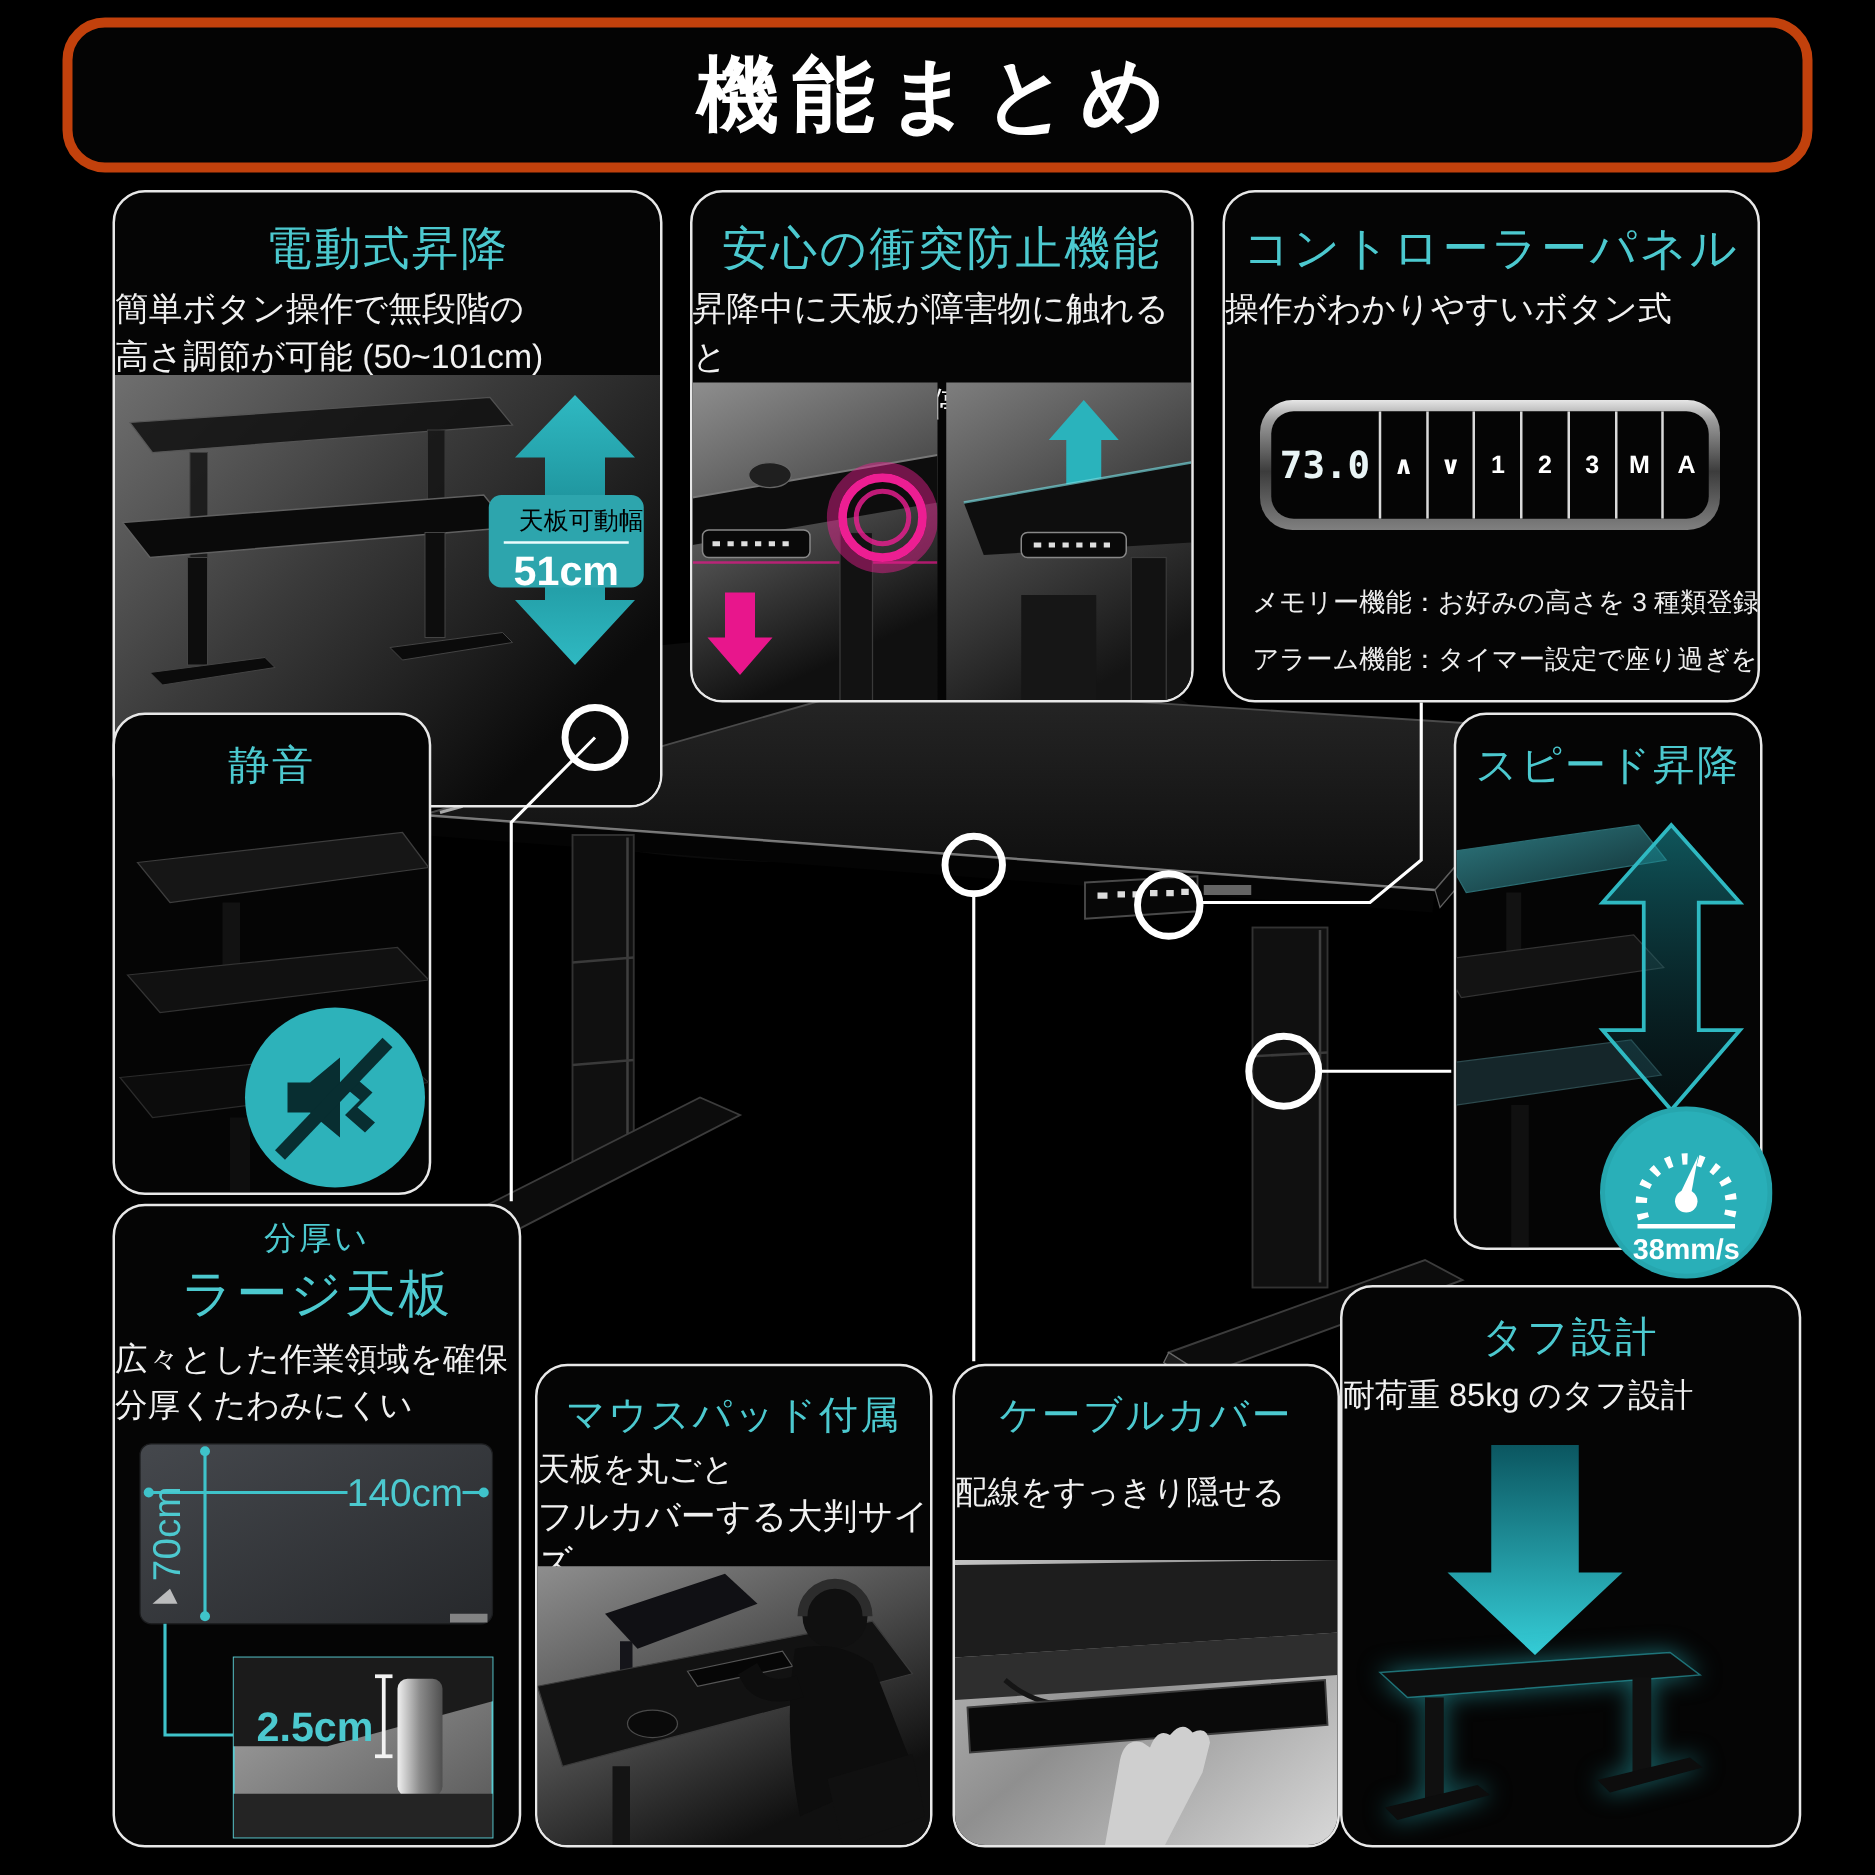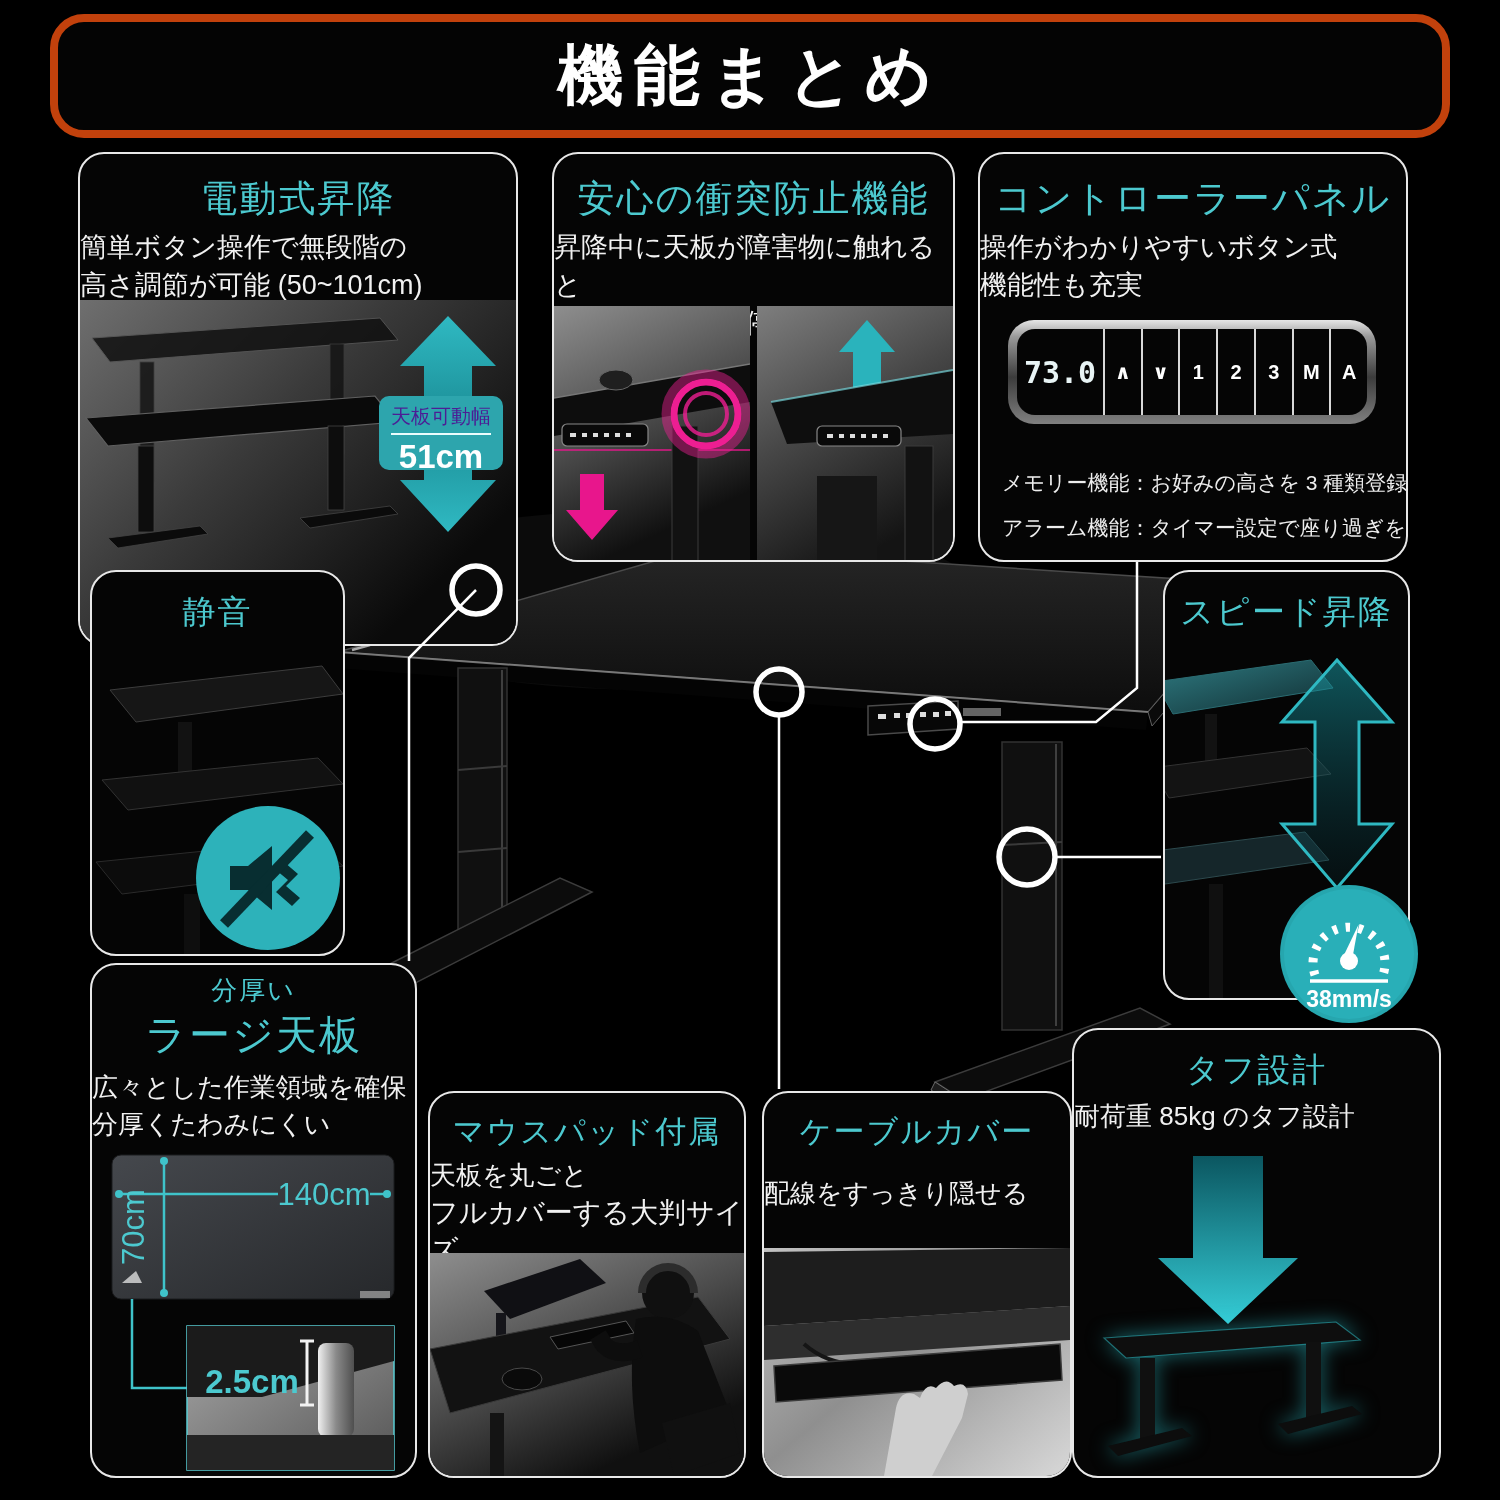--- a/index.html
+++ b/index.html
@@ -19,21 +19,21 @@
   .body-line{color:#f1f1f1;font-size:27px;line-height:38px;}
   .photo{position:absolute;left:0;right:0;bottom:0;overflow:hidden;}
   
   .ph-grad1{background:linear-gradient(135deg,#6f6f6f 0%,#3a3a3a 40%,#0a0a0a 82%);}
   .ph-grad2{background:linear-gradient(155deg,#8e8e8e 0%,#4a4a4a 45%,#101010 80%);}
   .ph-grad3{background:linear-gradient(150deg,#7e7e7e 0%,#474747 42%,#141414 85%);}
   .ph-light{background:linear-gradient(140deg,#c2c2c2 0%,#8f8f8f 45%,#d8d8d8 100%);}
   
   .badge51{position:absolute;left:299px;top:242px;width:124px;height:74px;background:#2DA5AD;
     border-radius:10px;text-align:center;z-index:3;}
-  .badge51 .lbl{color:#4c1d95;font-size:20px;margin-top:7px;}
+  .badge51 .lbl{color:#000000;font-size:20px;margin-top:7px;text-align:right;}
   .badge51 .rule{height:2px;background:#eafcfd;margin:3px 12px;}
   .badge51 .val{color:#fff;font-size:33px;font-weight:700;}
   
   .bezel{position:absolute;left:28px;top:166px;width:368px;height:104px;border-radius:26px;
     background:linear-gradient(180deg,#e6e6e6 0%,#9a9a9a 16%,#3c3c3c 55%,#808080 100%);
     padding:9px;box-sizing:border-box;}
   .bezel .screenrow{display:flex;width:100%;height:100%;background:#050505;border-radius:18px;
     align-items:stretch;overflow:hidden;}
   .bezel .disp{width:86px;display:flex;align-items:center;justify-content:center;
     color:#e8f4f5;font-size:30px;font-weight:700;font-family:"DejaVu Sans Mono",monospace;}
@@ -90,21 +90,21 @@
       <rect x="933" y="712" width="6" height="5"></rect>
         <rect x="945" y="711" width="6" height="5"></rect>
     </g>
     <rect x="963" y="708" width="38" height="8" fill="#b5b5b5" opacity="0.55"></rect>
   </svg>
 
   <div class="title-bar">
     <span class="t">機能まとめ</span>
   </div>
 
-  <div class="panel" style="left:78px;top:152px;width:440px;height:494px;">
+  <div class="panel" style="left:90px;top:152px;width:440px;height:494px;">
     <div class="head">電動式昇降</div>
     <div class="body-line">簡単ボタン操作で無段階の</div>
     <div class="body-line">高さ調節が可能 (50~101cm)</div>
     <div class="photo ph-grad1" style="top:146px;">
       <svg width="436" height="262" viewBox="0 0 436 262">
         <defs>
           <linearGradient id="tealArr" x1="0" y1="0" x2="0" y2="1">
             <stop offset="0" stop-color="#2FB9C2"></stop>
               <stop offset="0.5" stop-color="#1B8C95"></stop>
               <stop offset="1" stop-color="#2FB9C2"></stop>
@@ -179,21 +179,20 @@
         </g>
         <rect x="148" y="140" width="28" height="116" fill="#121212" stroke="#3a3a3a"></rect>
         <rect x="60" y="170" width="60" height="86" fill="#161616"></rect>
       </svg>
     </div>
   </div>
 
   <div class="panel" style="left:978px;top:152px;width:430px;height:410px;">
     <div class="head">コントローラーパネル</div>
     <div class="body-line">操作がわかりやすいボタン式</div>
-    <div class="body-line">機能性も充実</div>
     <div class="bezel">
       <div class="screenrow">
         <div class="disp">73.0</div>
         <div class="btn">∧</div>
         <div class="btn">∨</div>
         <div class="btn">1</div>
         <div class="btn">2</div>
         <div class="btn">3</div>
         <div class="btn">M</div>
         <div class="btn">A</div>

